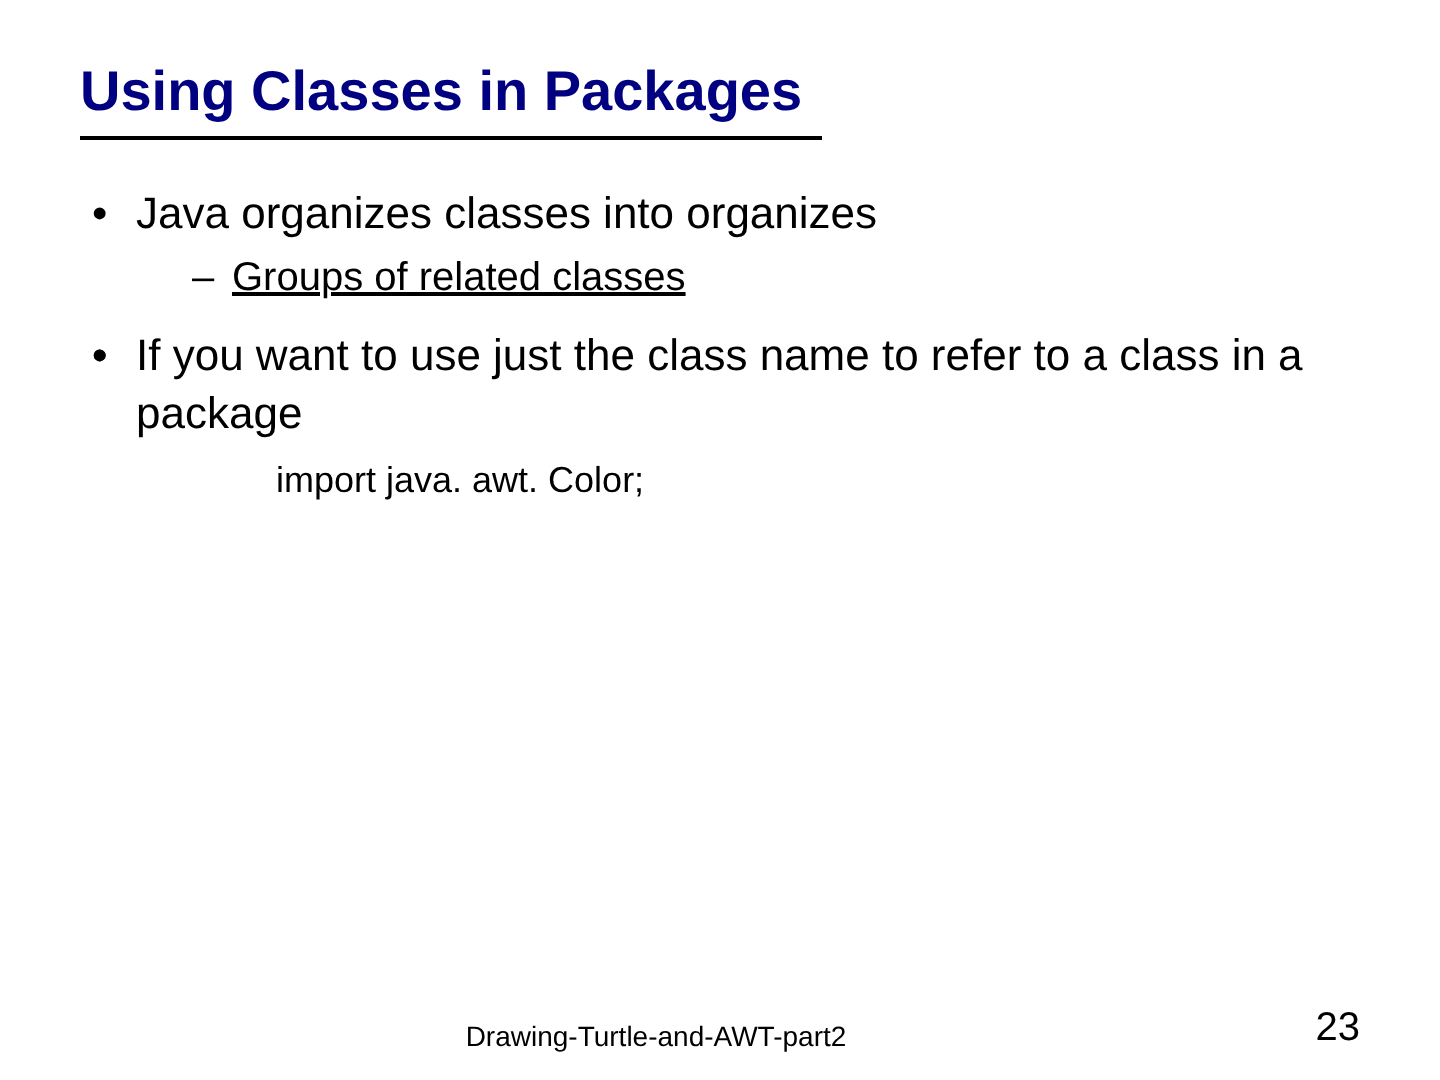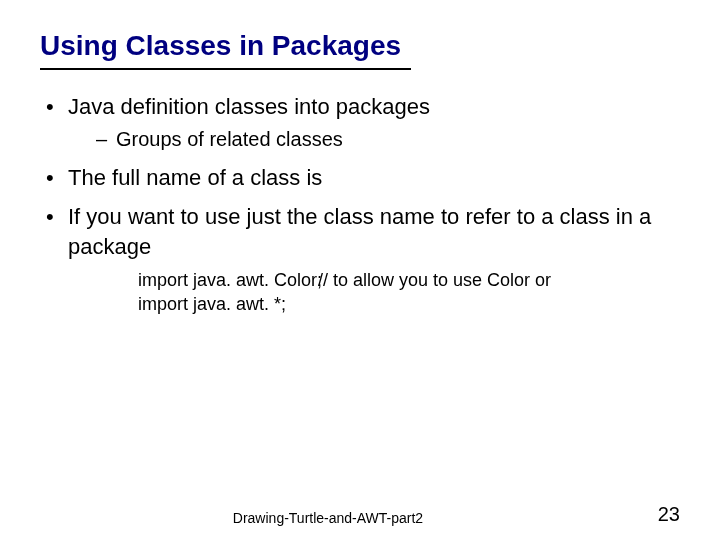--- a/index.html
+++ b/index.html
@@ -52,20 +52,21 @@
   ul.level2 {
     list-style: none;
     padding-left: 0;
     margin: 4px 0 10px 0;
     font-size: 20px;
   }
   ul.level2 > li {
     position: relative;
     padding-left: 48px;
     margin-bottom: 2px;
+    text-decoration: underline;
   }
   ul.level2 > li::before {
     content: "–";
     position: absolute;
     left: 28px;
     top: 0;
   }
   .code-block {
     font-size: 18px;
     margin: 6px 0 0 70px;
@@ -104,44 +105,41 @@
 <body>
 
 <div class="slide">
 
   <div class="title">Using Classes in Packages</div>
 
   <div class="content">
     <ul class="level1">
 
       <li>
-        <span>Java definition classes into packages</span>
+        <span>Java organizes classes into organizes</span>
         <ul class="level2">
           <li>
             <span>Groups of related classes</span>
           </li>
         </ul>
       </li>
 
       <li>
-        <span>The full name of a class is</span>
         <ul class="level2">
         </ul>
       </li>
 
       <li>
         <span>If you want to use just the class name to refer to a class in a package</span>
 
         <div class="code-block">
           <div class="code-row">
             <span class="code-stmt">import java. awt. Color;</span>
-            <span class="code-comment">// to allow you to use Color or</span>
           </div>
           <div class="code-row">
-            <span class="code-stmt">import java. awt. *;</span>
           </div>
         </div>
       </li>
 
     </ul>
   </div>
 
   <div class="footer">Drawing-Turtle-and-AWT-part2</div>
   <div class="page-num">23</div>
 

